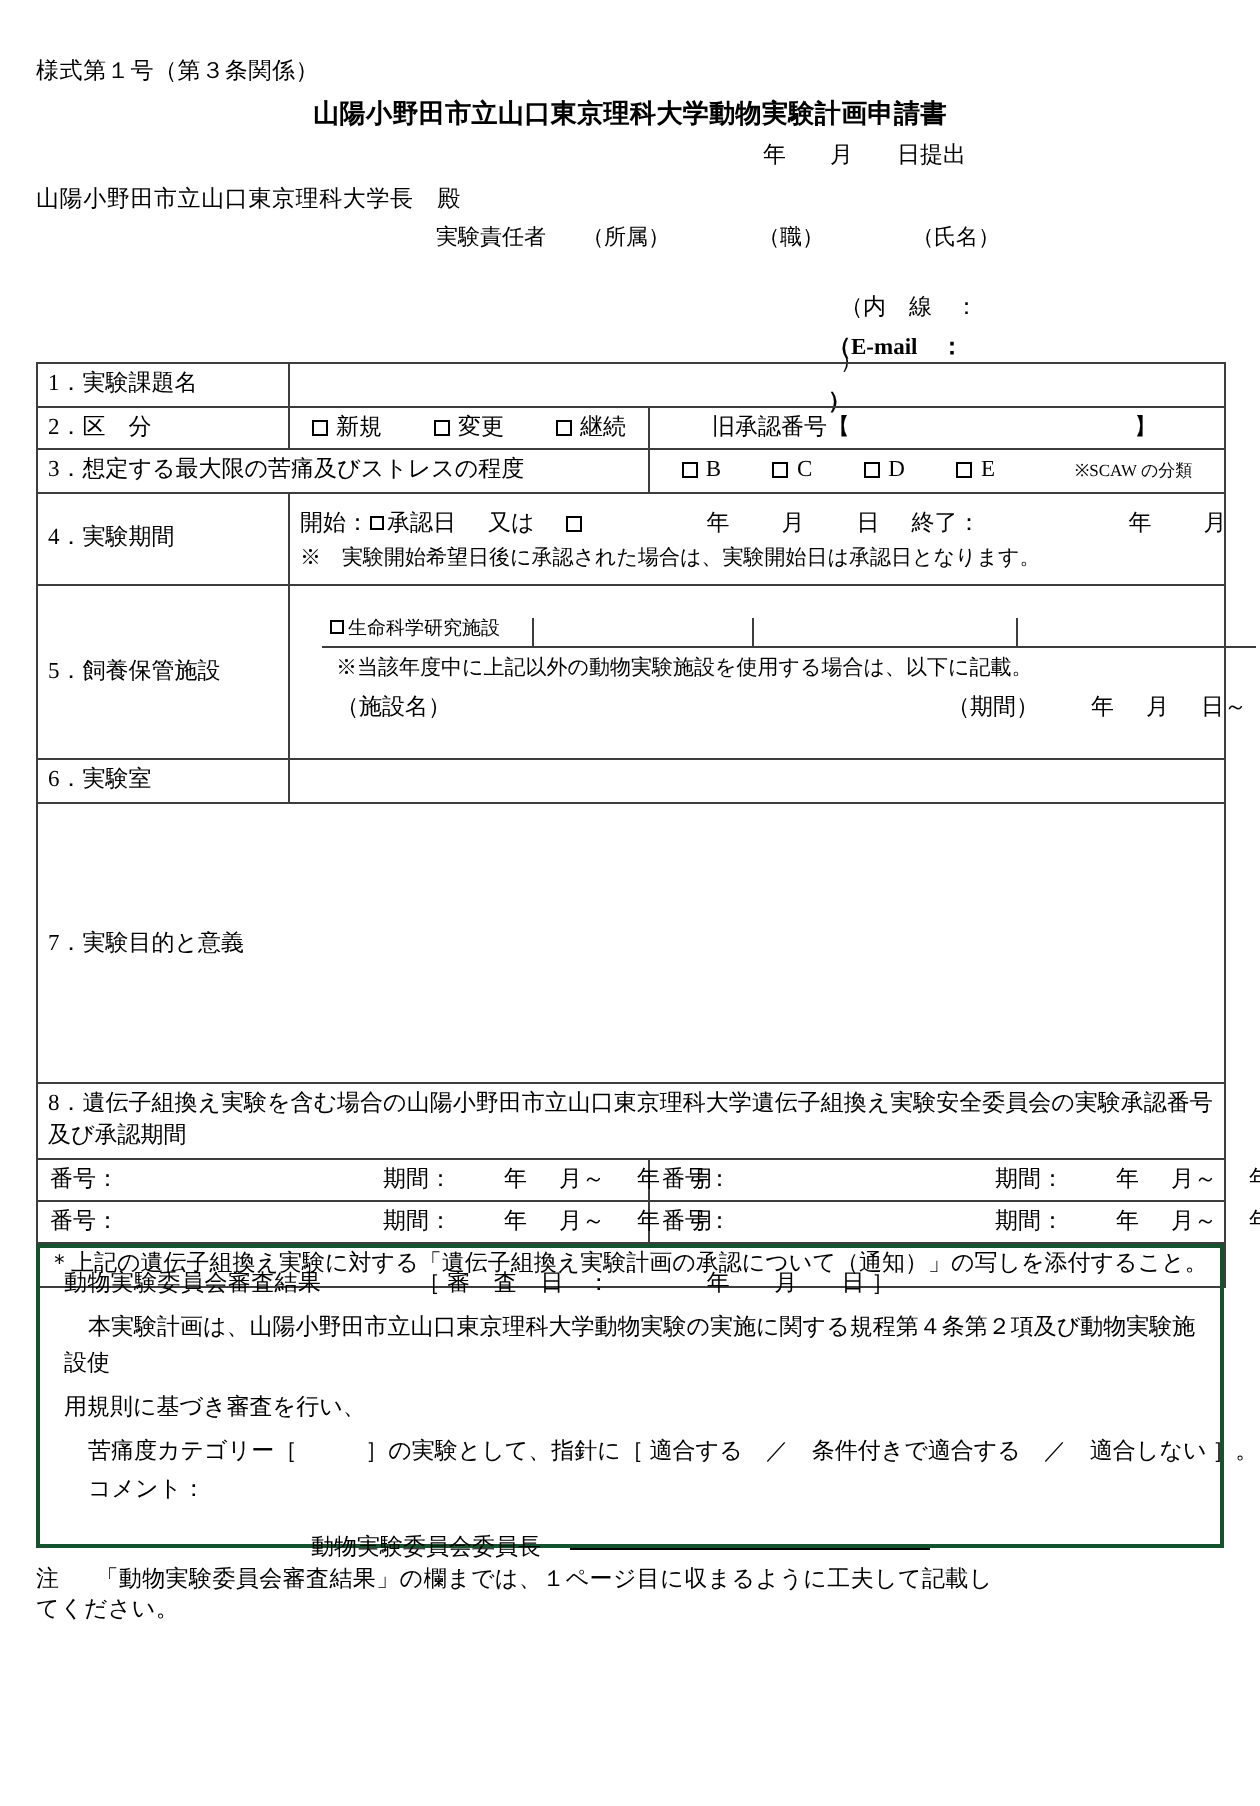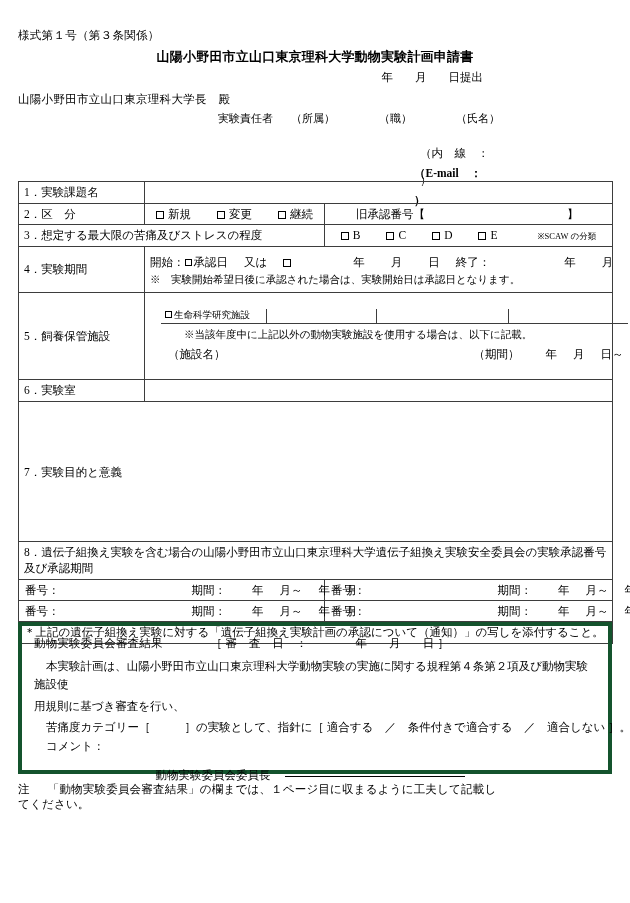--- a/index.html
+++ b/index.html
@@ -150,33 +150,33 @@
   .fac-sub td {
     border: 1px solid #3d3d3d;
     border-top: 0;
     border-left: 0;
     height: 14px;
     padding: 0 4px;
   }
   .fac-sub td:last-child { border-right: 0; }
 
   .fac-body { padding: 16px !important; vertical-align: top; }
-  .fac-text { padding: 3px 7px 0 7px; margin-left: 16px; }
+  .fac-text { padding: 3px 7px 0 7px; }
   .fac-text2 { padding: 4px 7px 0 7px; }
 
   .sec8-head { padding: 3px 7px; line-height: 1.5; }
 
   
   .review-box {
     position: absolute;
     left: 18px;
     top: 622px;
     width: 594px;
     height: 152px;
-    border: 4px solid #14532d;
+    border: 2px solid #14532d;
     box-sizing: border-box;
     font-size: 11.5px;
     padding: 10px 12px 0 12px;
   }
   .rv-line1 { letter-spacing:0.2px; }
   .rv-line1 .g1 { display:inline-block; width: 48px; }
   .rv-line1 .g2 { display:inline-block; width: 48px; }
   .rv-line1 .g3 { display:inline-block; width: 22px; }
   .rv-line1 .g4 { display:inline-block; width: 22px; }
   .rv-p { margin-top: 6px; line-height: 1.6; text-indent: 12px; }

